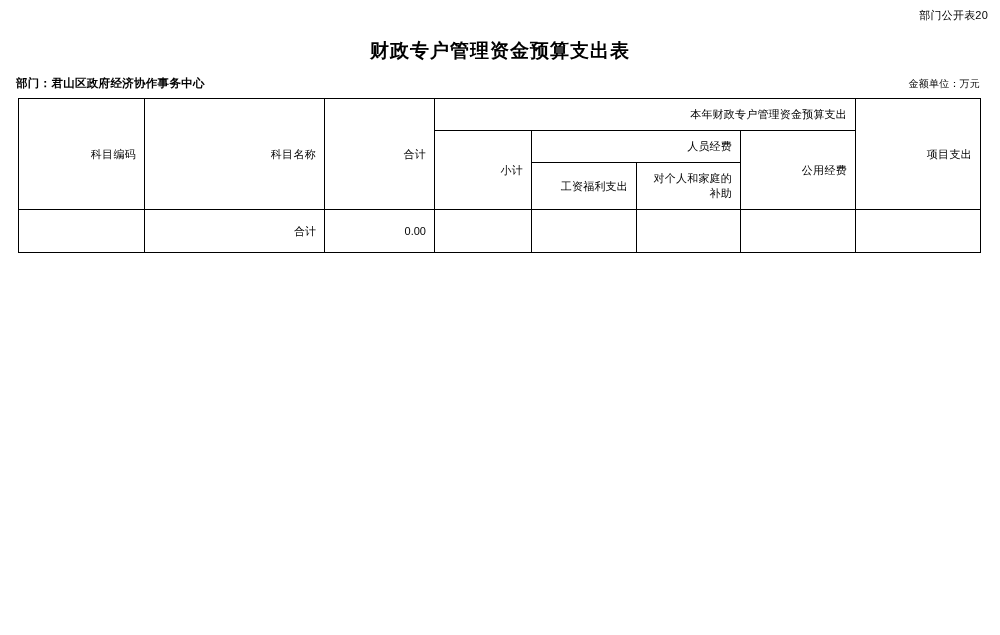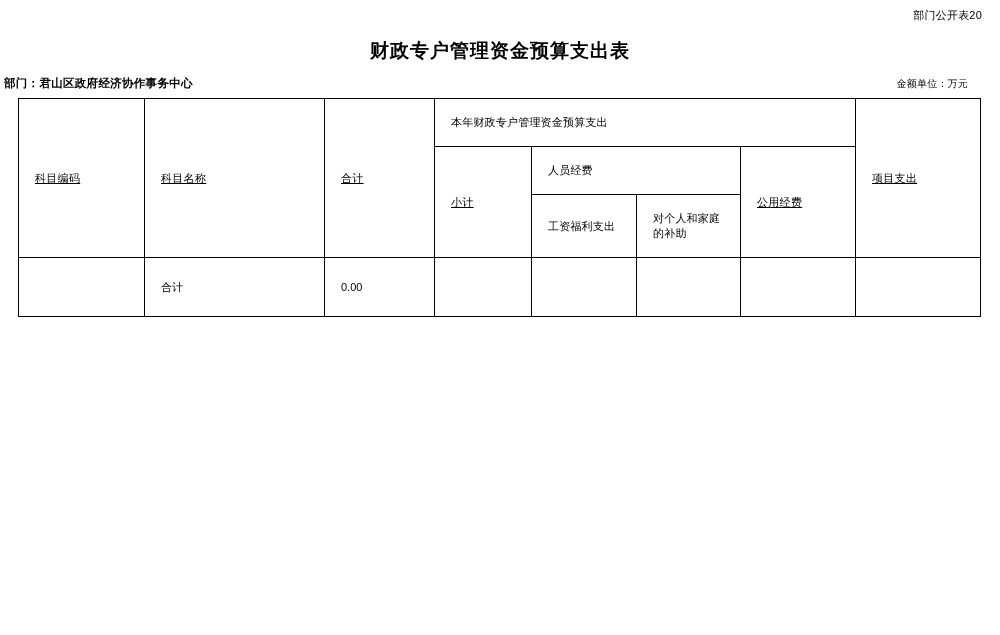--- a/index.html
+++ b/index.html
@@ -17,40 +17,40 @@
   }
   .page {
     position: relative;
     width: 1000px;
     height: 635px;
     box-sizing: border-box;
   }
   .form-code {
     position: absolute;
     top: 8px;
-    right: 18px;
+    right: 12px;
     font-size: 11px;
     line-height: 14px;
     letter-spacing: 0.2px;
     color: #000;
   }
   .doc-title {
     position: absolute;
     top: 38px;
     left: 0;
     width: 1000px;
     text-align: center;
     font-size: 19px;
     font-weight: bold;
     letter-spacing: 1px;
   }
   .meta-row {
     position: absolute;
     top: 76px;
-    left: 4px;
+    left: 16px;
     width: 964px;
     height: 16px;
   }
   .dept {
     position: absolute;
     left: 0;
     top: 0;
     font-size: 11.5px;
     font-weight: bold;
     letter-spacing: 0.3px;
@@ -68,30 +68,29 @@
     left: 18px;
     width: 962px;
     border-collapse: collapse;
     table-layout: fixed;
   }
   table.sheet th,
   table.sheet td {
     border: 1px solid #000000;
     font-weight: normal;
     font-size: 11px;
-    padding: 16px;
-    text-align: left;
+    padding: 8px;
+    text-align: right;
     vertical-align: middle;
     color: #000;
   }
   th.hdr {
     font-weight: bold;
     font-size: 11.5px;
     letter-spacing: 0.3px;
-    text-decoration: underline;
   }
   th.hdr-sm {
     font-weight: bold;
     font-size: 10.5px;
     letter-spacing: 0.2px;
   }
   .h-r1 { height: 28px; }
   .h-r2 { height: 31px; }
   .h-r3 { height: 29px; }
   .body-row td { height: 26px; }

